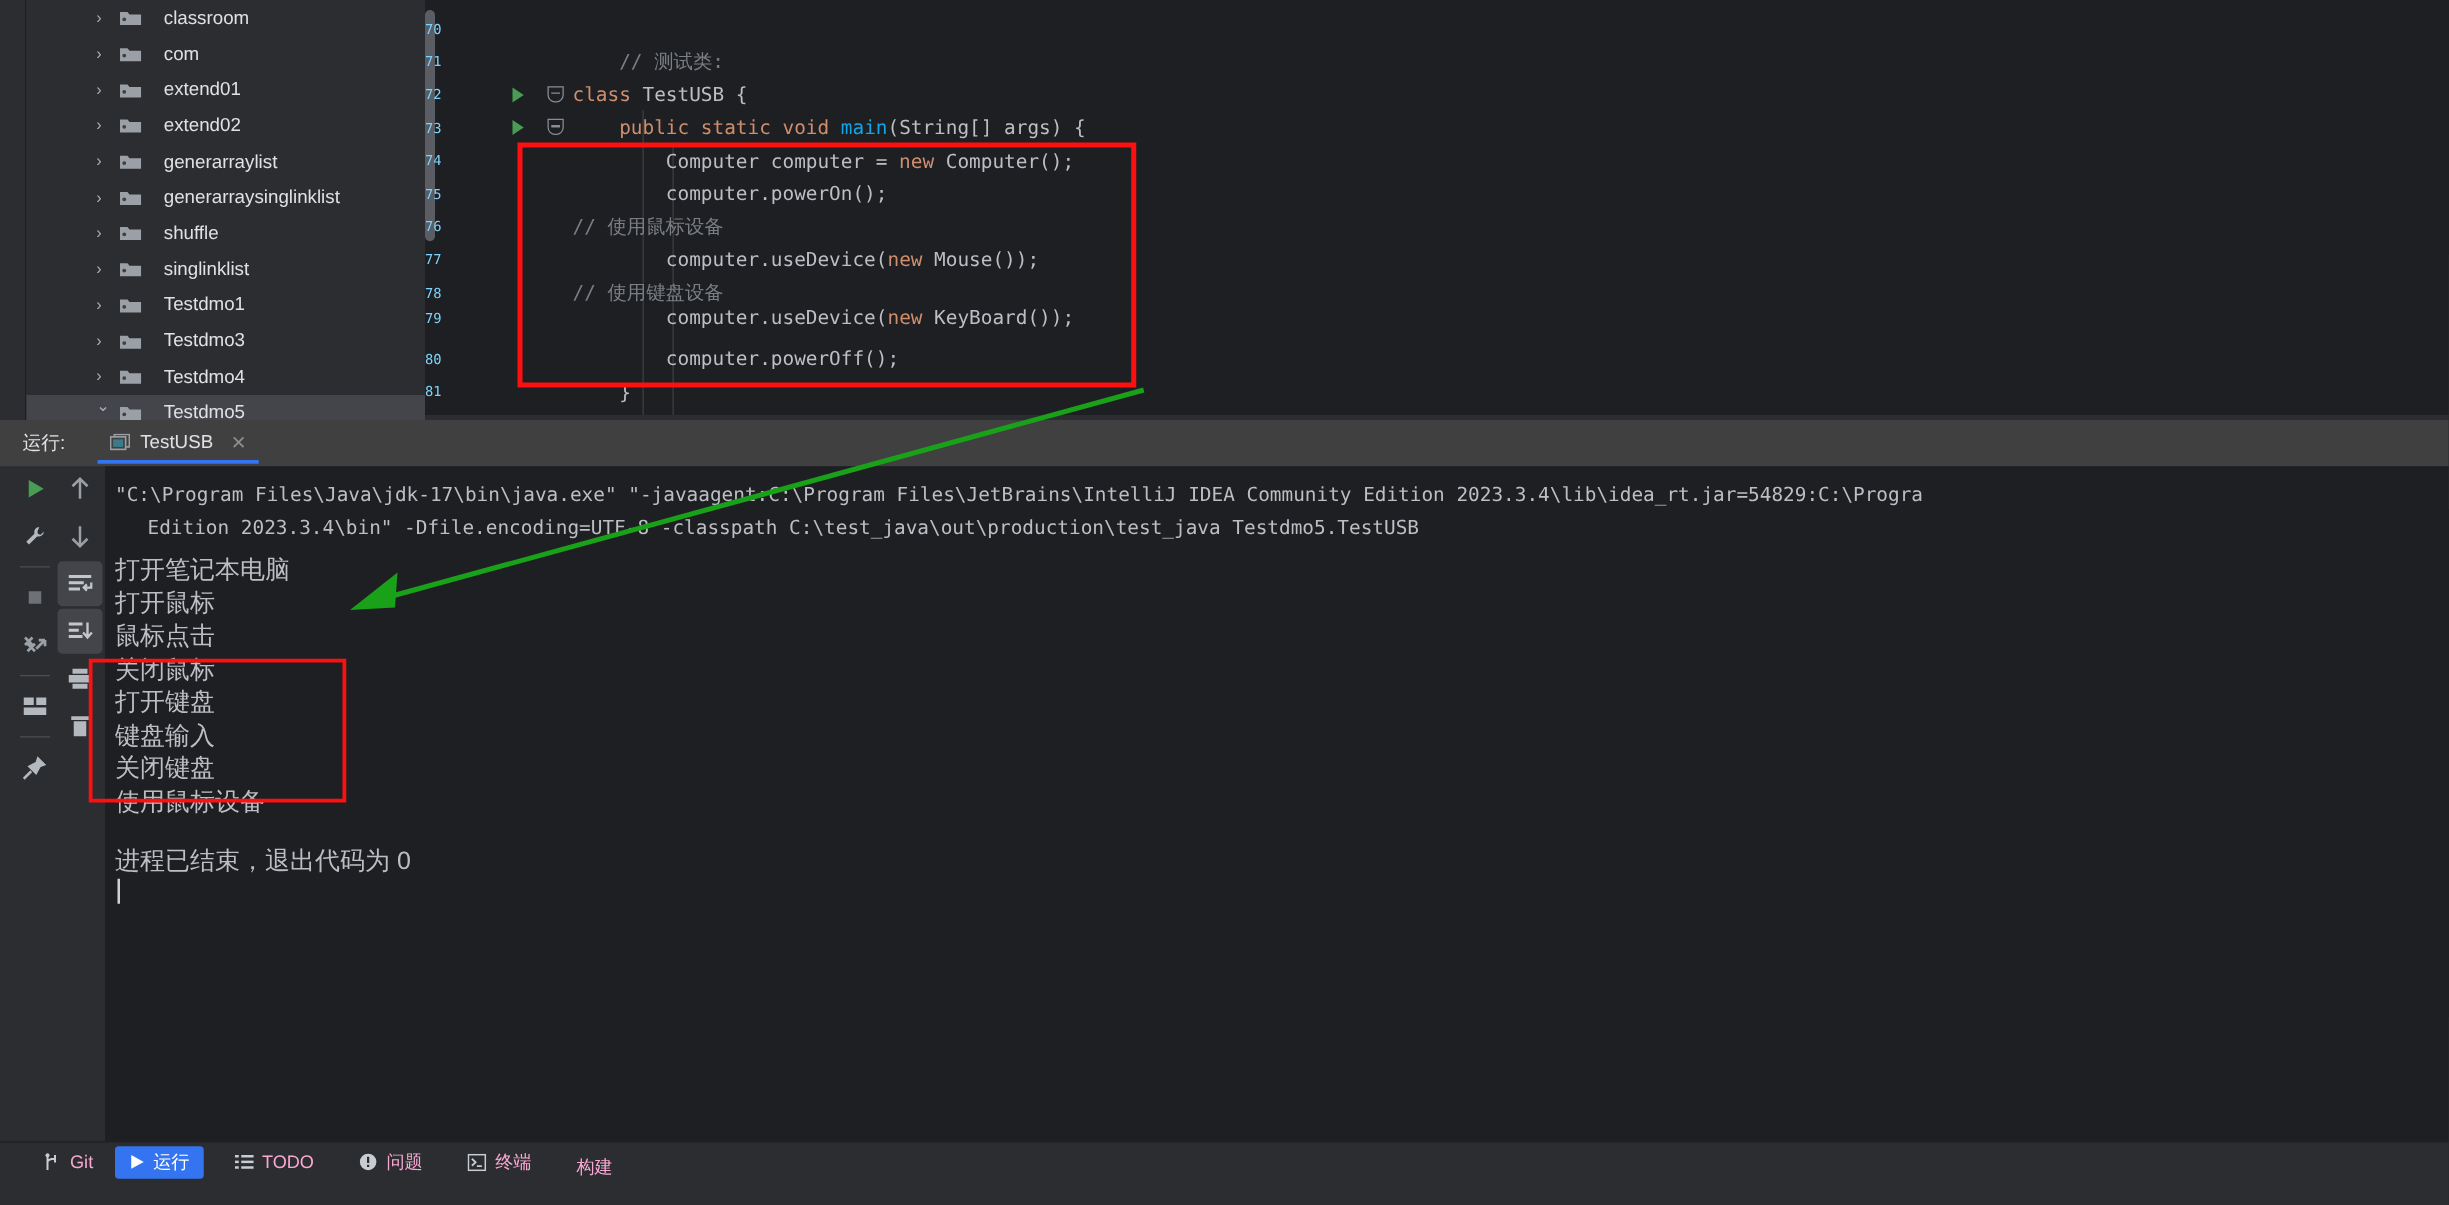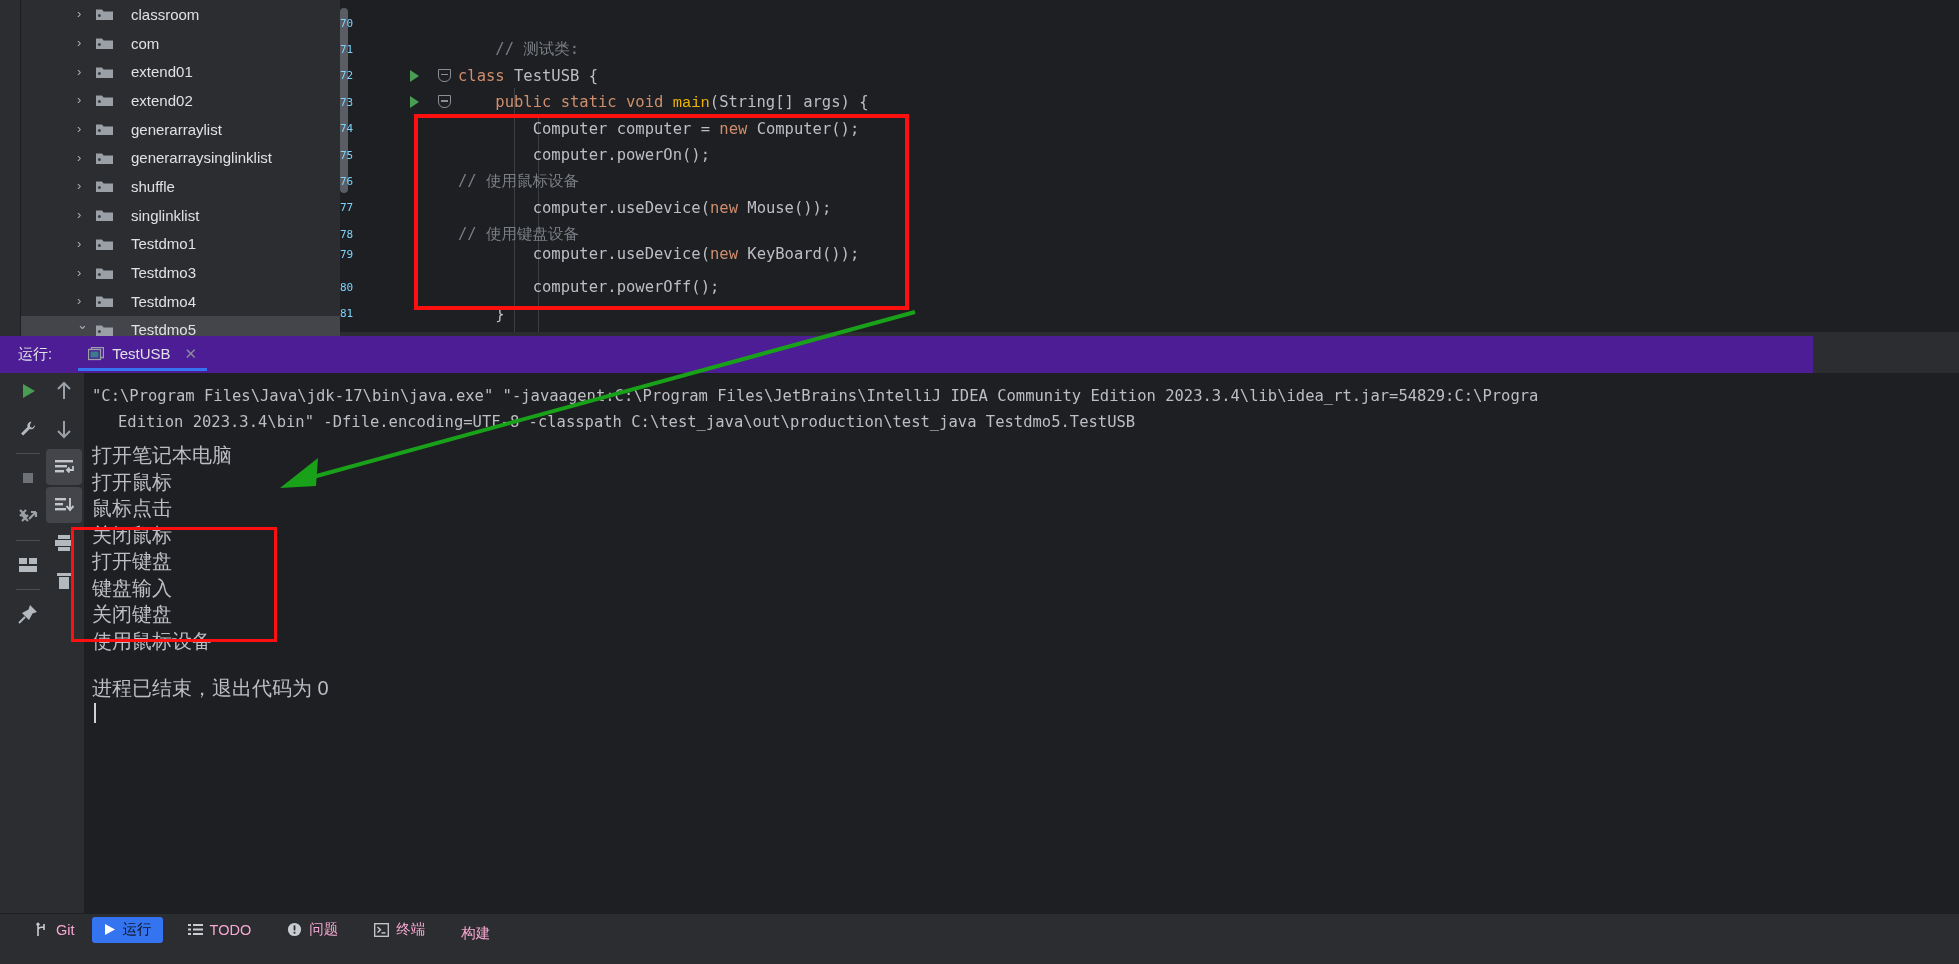--- a/index.html
+++ b/index.html
@@ -66,21 +66,21 @@
     position: absolute; left: 98px; width: 13px; height: 13px;
     border: 1.4px solid #8a8d93; border-bottom-left-radius: 6px;
     border-bottom-right-radius: 6px;
   }
   .fold-ico::after {
     content: ""; position: absolute; left: 2px; top: 4px;
     width: 7px; height: 1.4px; background: #8a8d93;
   }
   .code { position: absolute; left: 118px; white-space: pre; }
   .k  { color: #cf8e6d; }      
-  .m  { color: #eab308; font-family: Liberation Mono, monospace; }      
+  .m  { color: #0ea5e9; }      
   .t  { color: #bcbec4; }      
   .c  { color: #7a7e85; }      
   .guide {
     position: absolute; width: 1px; background: #3b3f43;
   }
   .editor-scroll {
     position: absolute; left: 0px; top: 8px; width: 8px; height: 185px;
     background: #5a5d63; border-radius: 4px;
   }
 
@@ -93,22 +93,22 @@
 
   
   .green-arrow { position: absolute; left: 270px; top: 300px; z-index: 45; }
 
   
   .run-panel {
     position: absolute; left: 0; top: 336px; width: 1959px; height: 589px;
     background: #2b2d30;
   }
   .run-header {
-    position: absolute; left: 0; top: 0; width: 1813px; height: 37px;
-    display: flex; align-items: center; background: #4c1d95;
+    position: absolute; left: 0; top: 0; width: 1959px; height: 37px;
+    display: flex; align-items: center; background: #404040;
   }
   .run-label { margin-left: 18px; font-size: 15px; color: #dfe1e5; }
   .run-tab {
     display: flex; align-items: center; gap: 8px;
     margin-left: 26px; padding: 6px 10px 8px 10px; position: relative;
     font-size: 15px; color: #dfe1e5;
   }
   .run-tab.active::after {
     content: ""; position: absolute; left: 0; right: 0; bottom: 0;
     height: 3px; background: #3574f0;
@@ -156,21 +156,21 @@
   .statusbar {
     position: absolute; left: 0; bottom: 19px; width: 1959px; height: 32px;
     background: #2b2d30; display: flex; align-items: center;
     border-top: 1px solid #1e1f22;
   }
   .sb-item {
     display: flex; align-items: center; gap: 7px;
     height: 26px; padding: 0 11px; margin-left: 6px;
     font-size: 14.5px; color: #f9a8d4; border-radius: 3px;
   }
-  .sb-item.active { background: #3574f0; color: #0f172a; }
+  .sb-item.active { background: #3574f0; color: #ffffff; }
   .statusbar-2 {
     position: absolute; left: 0; bottom: 0; width: 1959px; height: 19px;
     background: #2b2d30; display: flex; align-items: center;
     font-size: 14px; color: #b4b7bd; overflow: hidden;
   }
   .sb2-text { margin-left: 46px; }
   svg { display: block; }
 </style>
 </head>
 <body>

